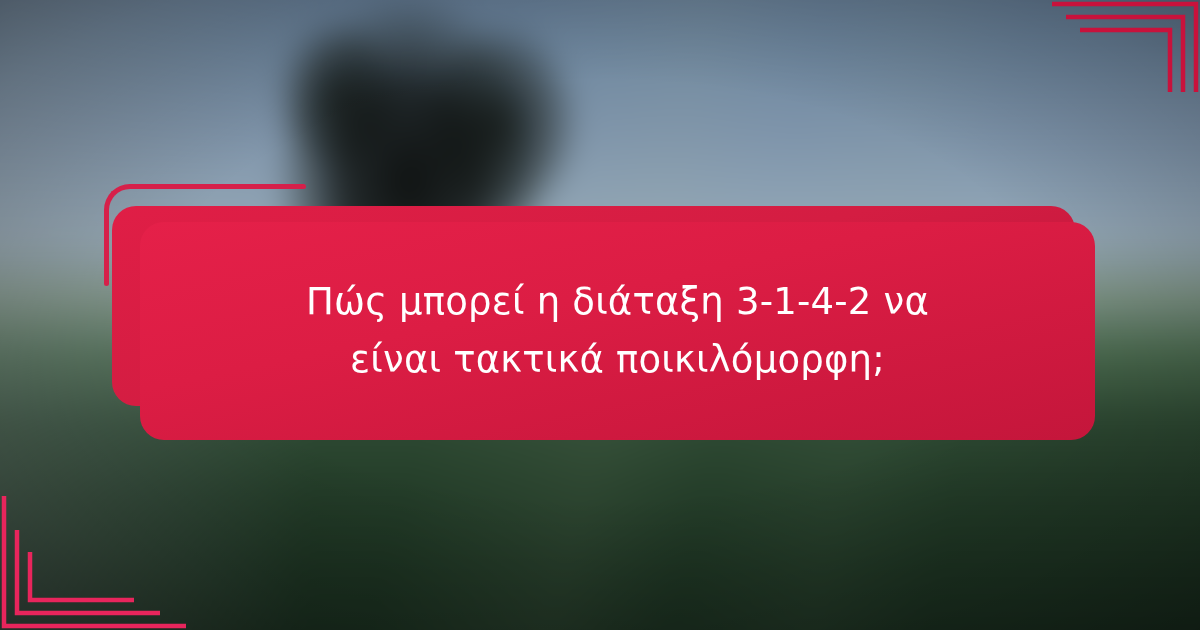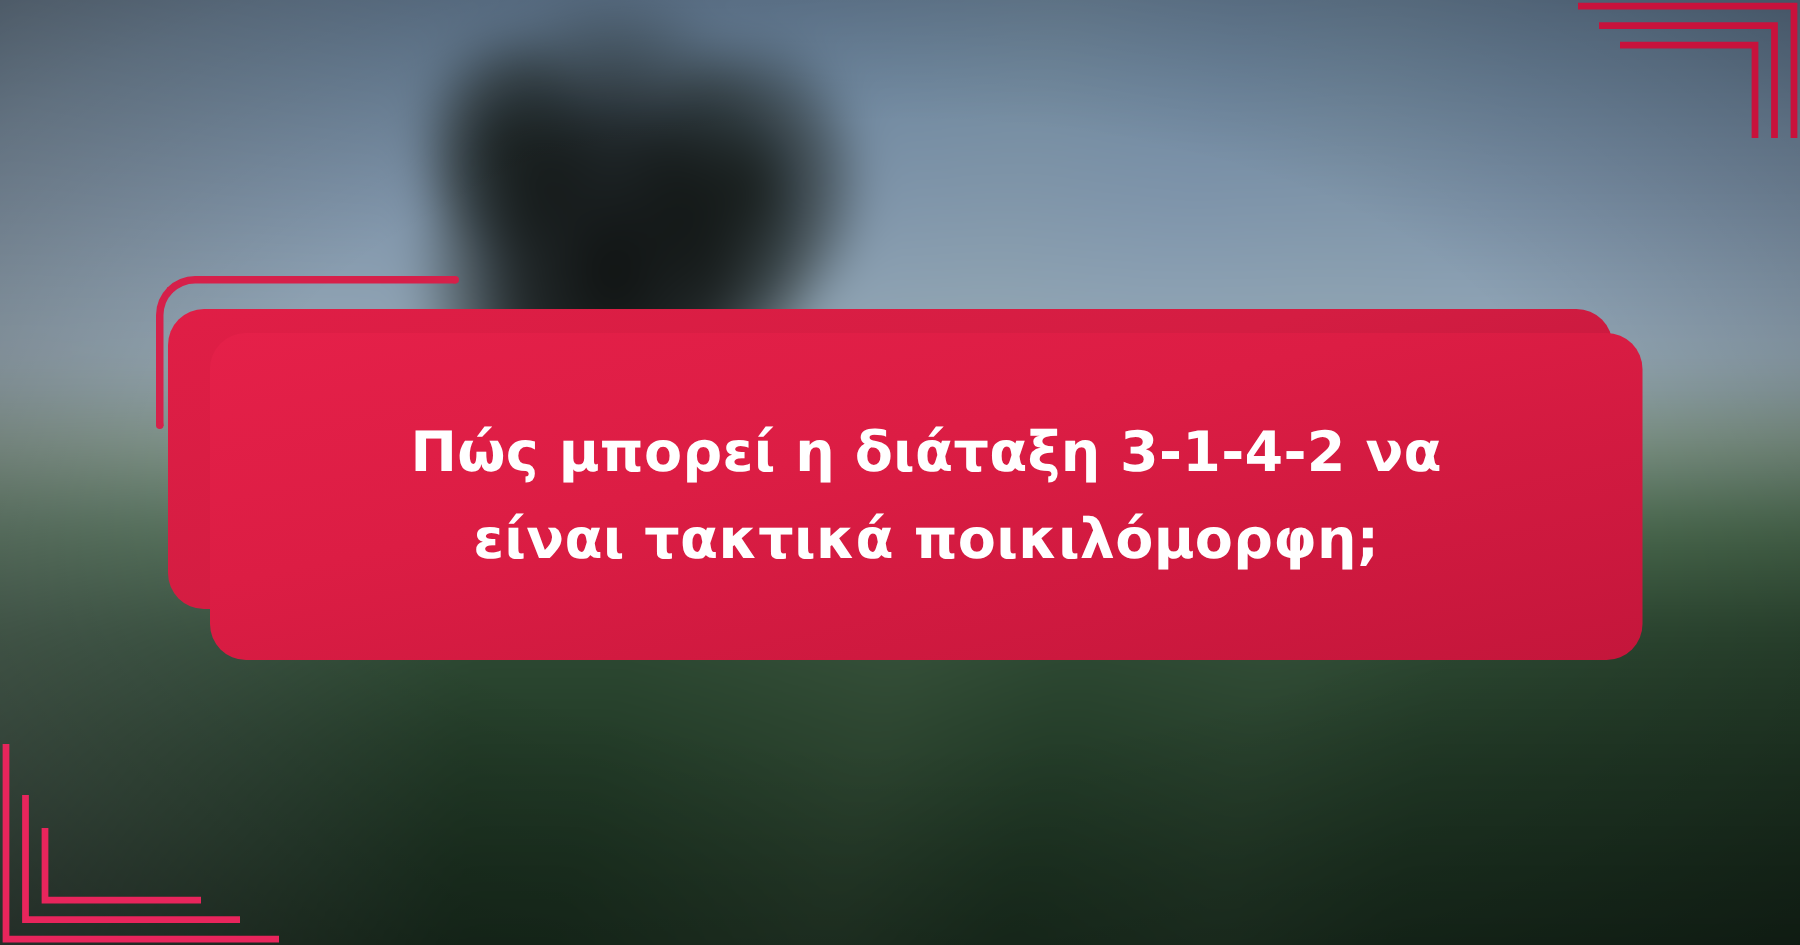--- a/index.html
+++ b/index.html
@@ -137,21 +137,21 @@
     align-items: center;
     justify-content: center;
   }
 
   .card-text {
     margin: 0;
     padding: 0 60px;
     text-align: center;
     color: #ffffff;
     font-size: 37px;
-    font-weight: 700;
+    font-weight: 400;
     line-height: 1.56;
     letter-spacing: 0.2px;
     max-width: 700px;
   }
 
 </style>
 </head>
 <body>
 
 <div class="stage">

